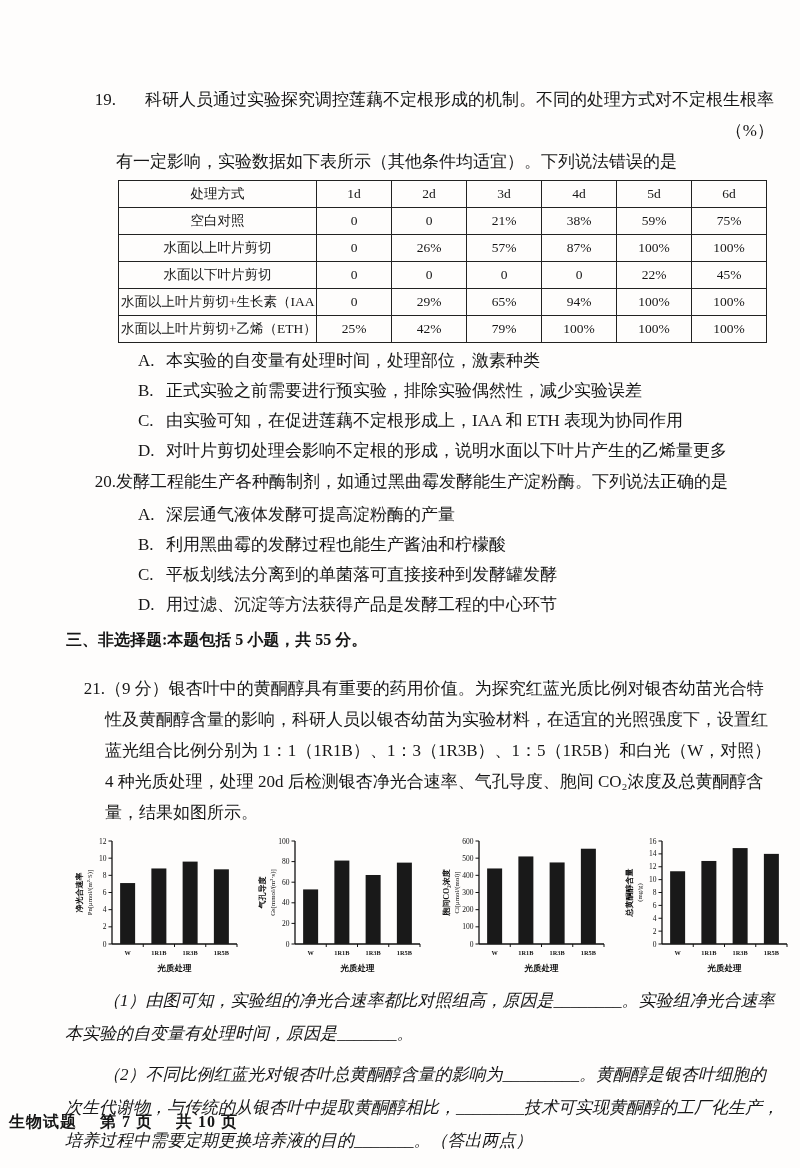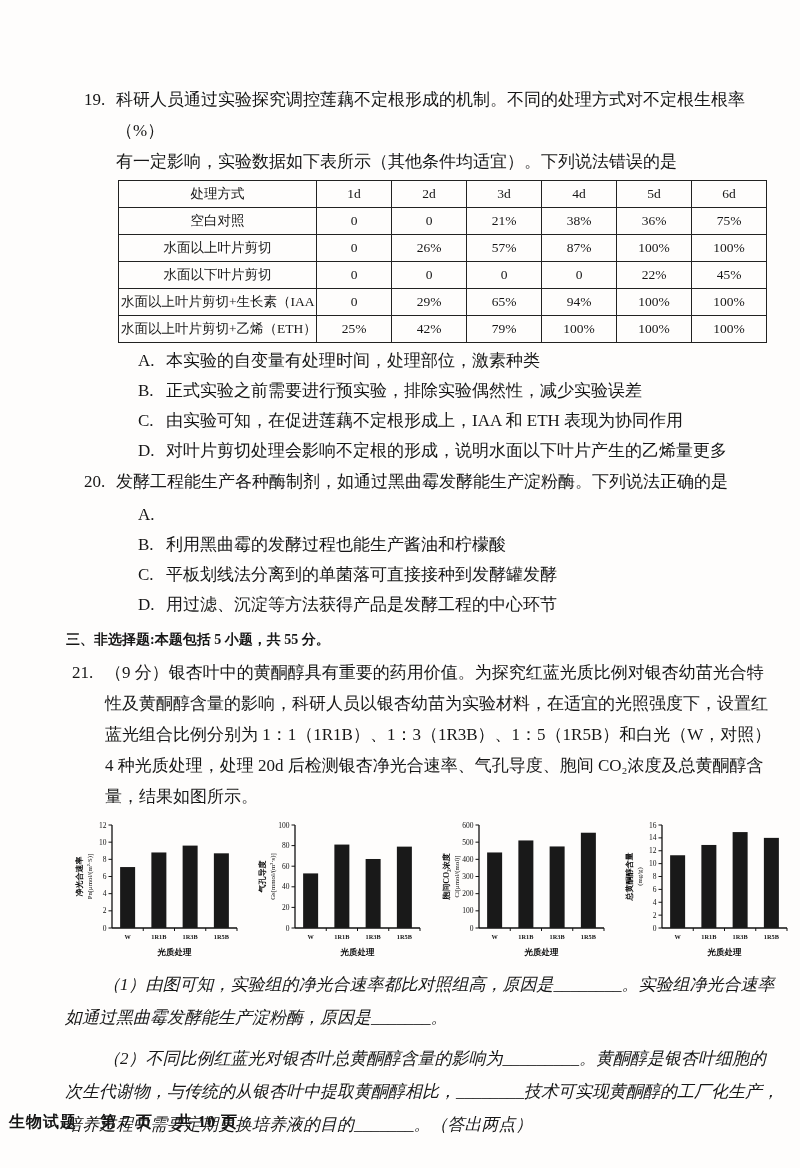--- a/index.html
+++ b/index.html
@@ -11,21 +11,21 @@
     -webkit-font-smoothing:antialiased;
   }
   .page {
     width:800px; height:1168px;
     padding:84px 26px 0 60px;
     background:#fefdfc;
     overflow:hidden;
     position:relative;
   }
   .qblock { margin-left:24px; }
-  .qline { display:flex; line-height:31px; font-size:17px; }
+  .qline { display:flex; line-height:31px; font-size:17px;text-align:right; }
   .qnum  { width:32px; flex:none; }
   .cont  { padding-left:32px; line-height:31px; font-size:17px; }
 
   table.data-table {
     border-collapse:collapse;
     table-layout:fixed;
     margin:3px 0 2px 34px;
     width:648px;
     font-size:13.5px;
   }
@@ -38,23 +38,23 @@
     white-space:nowrap;
     overflow:hidden;
     padding:0 2px;
   }
 
   .options { margin-top:3px; }
   .option { display:flex; padding-left:54px; line-height:30px; font-size:17px; }
   .opt-label { width:28px; flex:none; }
 
   .section-heading {
-    margin:4px 0 2px 6px;
+    margin:4px 0 18px 6px;
     font-weight:bold;
-    font-size:14px;
+    font-size:16px;
     line-height:31px;
   }
 
   .q21 { margin-left:12px; }
   .q21 .qnum { width:33px; }
   .q21 .cont { padding-left:33px; }
 
   .charts-row {
     display:flex;
     justify-content:space-between;
@@ -109,21 +109,21 @@
             <th>4d</th>
             <th>5d</th>
             <th>6d</th>
           </tr>
           <tr>
             <td>空白对照</td>
             <td>0</td>
             <td>0</td>
             <td>21%</td>
             <td>38%</td>
-            <td>36%</td>
+            <td>59%</td>
             <td>75%</td>
           </tr>
           <tr>
             <td>水面以上叶片剪切</td>
             <td>0</td>
             <td>26%</td>
             <td>57%</td>
             <td>87%</td>
             <td>100%</td>
             <td>100%</td>
@@ -179,20 +179,21 @@
   </section>
 
   <section class="qblock">
     <div class="qline">
       <span class="qnum">20.</span>
       <span>发酵工程能生产各种酶制剂，如通过黑曲霉发酵能生产淀粉酶。下列说法正确的是</span>
     </div>
     <div class="options">
       <div class="option">
         <span class="opt-label">A.</span>
+        <span>深层通气液体发酵可提高淀粉酶的产量</span>
       </div>
       <div class="option">
         <span class="opt-label">B.</span>
         <span>利用黑曲霉的发酵过程也能生产酱油和柠檬酸</span>
       </div>
       <div class="option">
         <span class="opt-label">C.</span>
         <span>平板划线法分离到的单菌落可直接接种到发酵罐发酵</span>
       </div>
       <div class="option">
@@ -347,21 +348,21 @@
           <line x1="167" y1="110" x2="167" y2="113" stroke="#111" stroke-width="1"></line>
           <text x="151.375" y="121" font-size="6.3" text-anchor="middle" fill="#111" font-weight="bold">1R5B</text>
           <text x="104.5" y="137" font-size="8.5" text-anchor="middle" fill="#111" font-weight="bold">光质处理</text>
           <text transform="rotate(-90 8.5 58.5)" x="8.5" y="61.5" font-size="8" text-anchor="middle" fill="#111" font-weight="bold">总黄酮醇含量</text>
           <text transform="rotate(-90 19 58.5)" x="19" y="61.5" font-size="6.8" text-anchor="middle" fill="#111">(mg/g)</text>
         </svg></div>
   </div>
 
   <div class="sub-q">
     <div class="first-line">（1）由图可知，实验组的净光合速率都比对照组高，原因是________。实验组净光合速率</div>
-    <div>如通过黑曲霉发酵能生产淀粉酶，原因是_______。</div>
+    <div>本实验的自变量有处理时间，原因是_______。</div>
   </div>
 
   <div class="sub-q">
     <div class="first-line">（2）不同比例红蓝光对银杏叶总黄酮醇含量的影响为_________。黄酮醇是银杏叶细胞的</div>
     <div>次生代谢物，与传统的从银杏叶中提取黄酮醇相比，________技术可实现黄酮醇的工厂化生产，</div>
     <div>培养过程中需要定期更换培养液的目的_______。（答出两点）</div>
   </div>
 
   <div class="footer">
     <span>生物试题</span>

